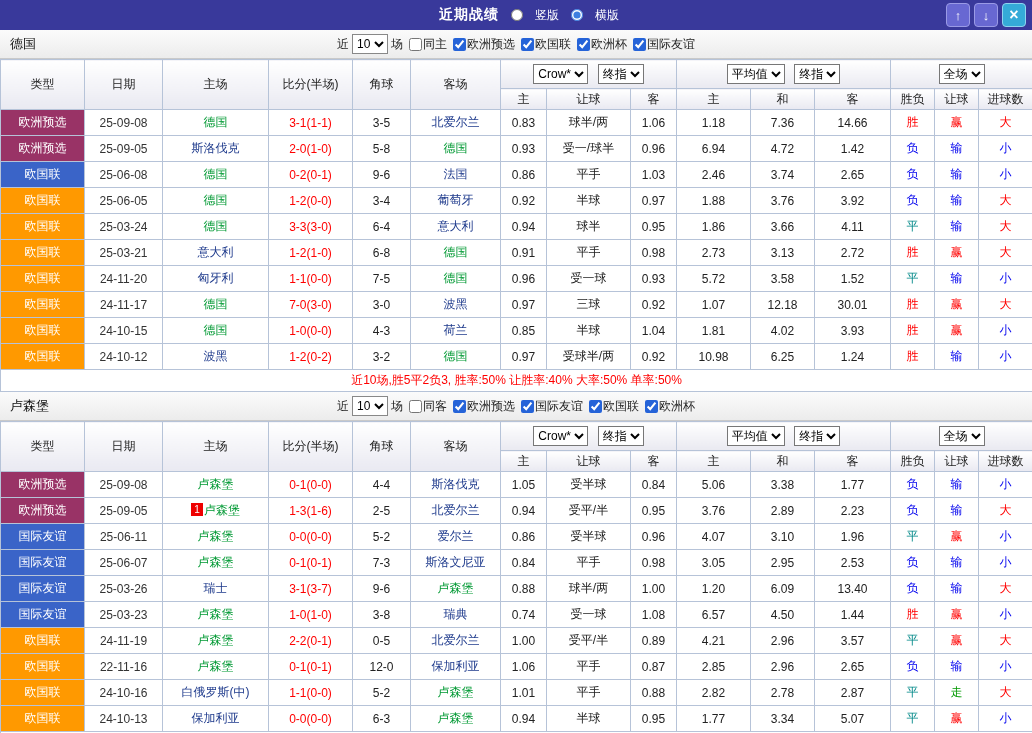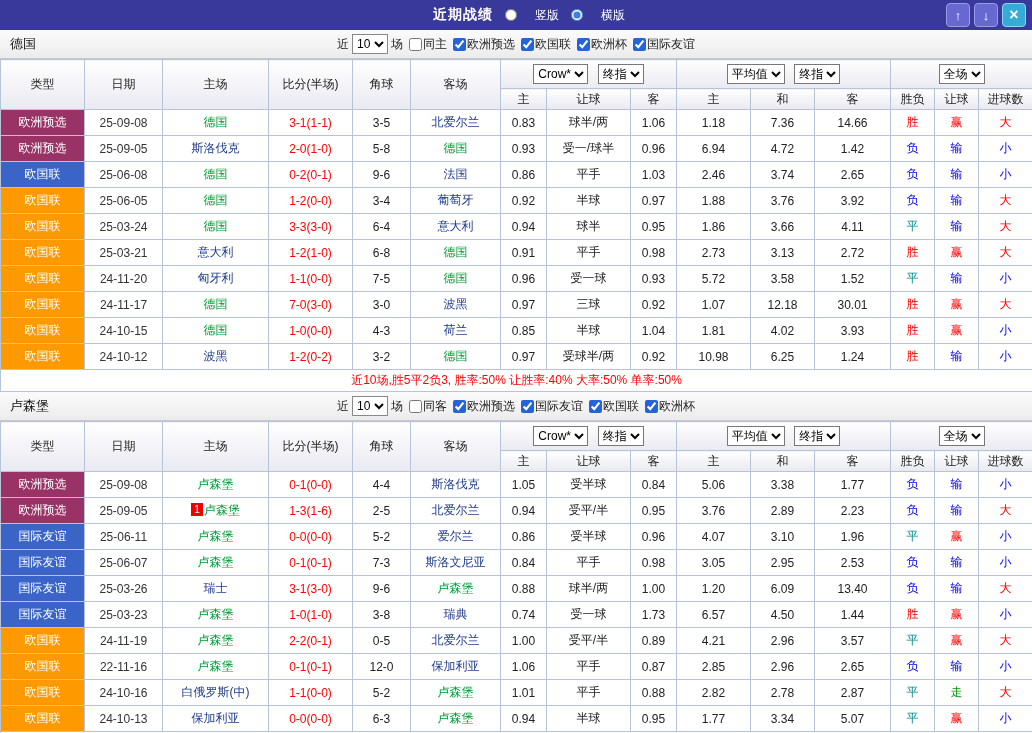--- a/index.html
+++ b/index.html
@@ -7,21 +7,21 @@
     width:1032px;height:733px;overflow:hidden;background:#fff;
     font-family:"Liberation Sans","DejaVu Sans",sans-serif;font-size:12px;color:#222;
   }
   
   .titlebar{
     height:30px;background:var(--titlebar-bg,#39399b);position:relative;
     display:flex;align-items:center;justify-content:center;color:#fff;
   }
   .tb-group{display:flex;align-items:center;gap:12px;margin-left:26px;}
   .tb-title{font-weight:bold;font-size:14px;letter-spacing:1px;}
-  .tb-radio{display:flex;align-items:center;gap:18px;font-size:12px;cursor:pointer;}
+  .tb-radio{display:flex;align-items:center;gap:12px;font-size:12px;cursor:pointer;}
   .tb-radio input{width:12px;height:12px;margin:0;accent-color:#3d7fe0;}
   .tb-buttons{position:absolute;right:6px;top:3px;display:flex;gap:4px;}
   .tb-btn{
     width:24px;height:24px;border:1px solid #9a9ae6;background:var(--nav-btn,#6868d2);
     color:#fff;font-size:13px;font-weight:bold;border-radius:4px;cursor:pointer;
     display:flex;align-items:center;justify-content:center;padding:0;line-height:1;
   }
   .tb-btn.close{background:var(--close-btn,#35abd8);border-color:#8fd4ef;font-size:16px;}
   
   .section-bar{
@@ -511,21 +511,21 @@
     <td>2.53</td>
     <td class="r-blue">负</td>
     <td class="r-blue">输</td>
     <td class="r-blue">小</td>
   </tr>
 
   <tr>
     <td class="type blue">国际友谊</td>
     <td class="date">25-03-26</td>
     <td class="home"><span class="team-navy">瑞士</span></td>
-    <td class="score">3-1(3-0)</td>
+    <td class="score">3-1(3-7)</td>
     <td class="corner">9-6</td>
     <td class="away"><span class="team-green">卢森堡</span></td>
     <td>0.88</td>
     <td>球半/两</td>
     <td>1.00</td>
     <td>1.20</td>
     <td>6.09</td>
     <td>13.40</td>
     <td class="r-blue">负</td>
     <td class="r-blue">输</td>
@@ -534,21 +534,21 @@
 
   <tr>
     <td class="type blue">国际友谊</td>
     <td class="date">25-03-23</td>
     <td class="home"><span class="team-green">卢森堡</span></td>
     <td class="score">1-0(1-0)</td>
     <td class="corner">3-8</td>
     <td class="away"><span class="team-navy">瑞典</span></td>
     <td>0.74</td>
     <td>受一球</td>
-    <td>1.73</td>
+    <td>1.08</td>
     <td>6.57</td>
     <td>4.50</td>
     <td>1.44</td>
     <td class="r-red">胜</td>
     <td class="r-red">赢</td>
     <td class="r-blue">小</td>
   </tr>
 
   <tr>
     <td class="type orange">欧国联</td>

